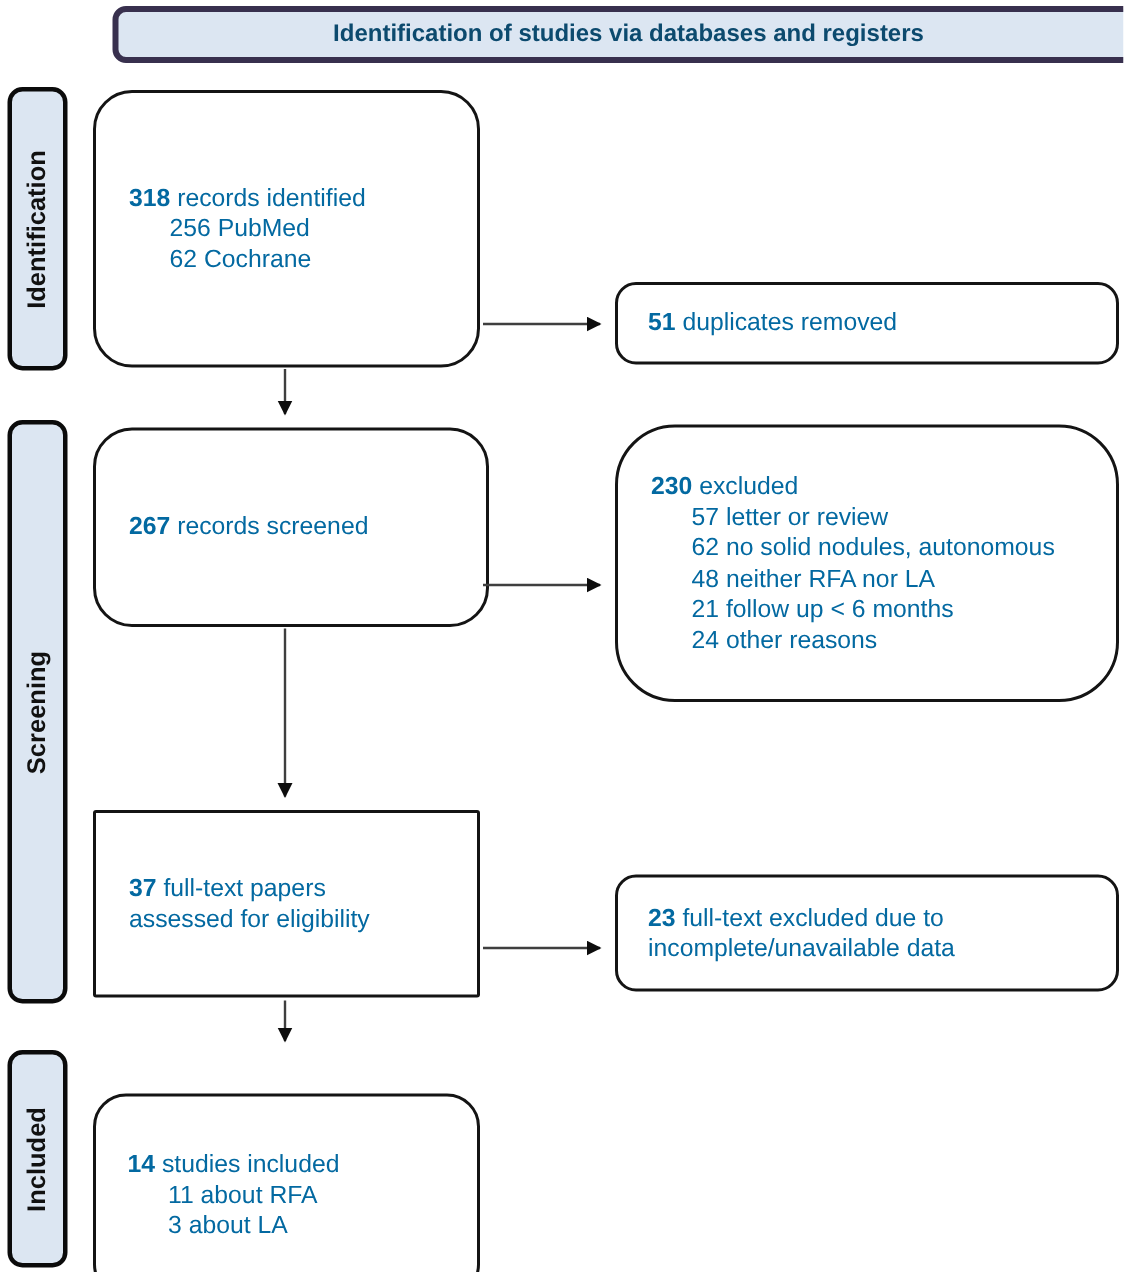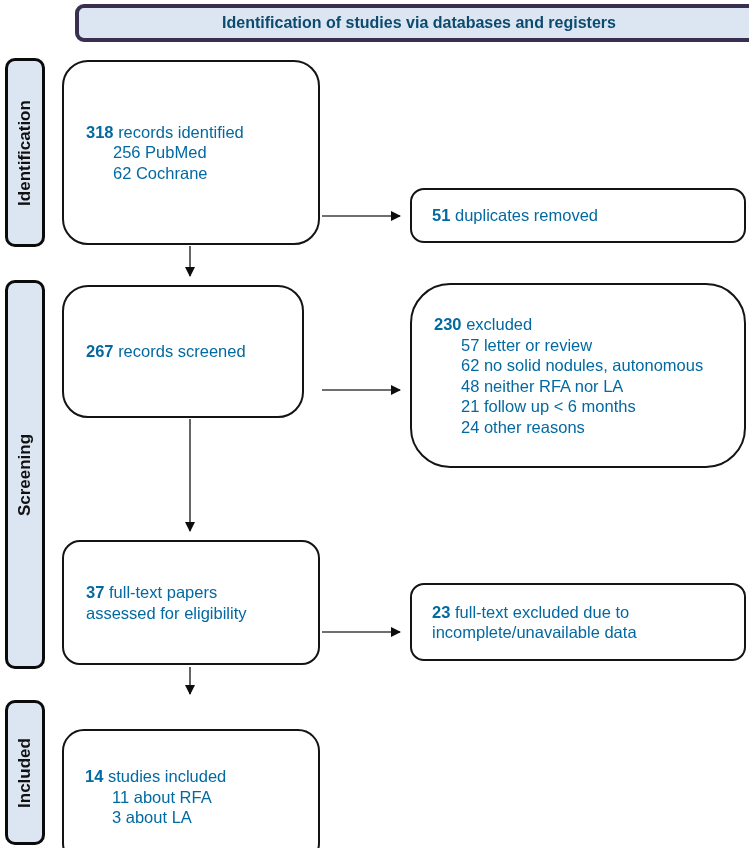--- a/index.html
+++ b/index.html
@@ -78,34 +78,34 @@
     padding-left: 22px; padding-right: 12px;
   }
   .box-duplicates {
     left: 410px; top: 188px;
     width: 336px; height: 55px;
     border-radius: 14px;
     padding-left: 20px; padding-right: 12px; justify-content: center;
   }
   .box-screened {
     left: 62px; top: 285px;
-    width: 242px; height: 133px;
+    width: 264px; height: 133px;
     border-radius: 26px;
     padding-left: 22px; padding-right: 12px;
   }
   .box-excluded {
     left: 410px; top: 283px;
     width: 336px; height: 185px;
     border-radius: 40px;
     padding-left: 22px; padding-right: 8px;
   }
   .box-fulltext {
     left: 62px; top: 540px;
     width: 258px; height: 125px;
-    border-radius: 18px;
+    border-radius: 2px;
     padding-left: 22px; padding-right: 30px;
   }
   .box-fulltext-excluded {
     left: 410px; top: 583px;
     width: 336px; height: 78px;
     border-radius: 14px;
     padding-left: 20px; padding-right: 70px;
   }
   .box-included {
     left: 62px; top: 703px;

